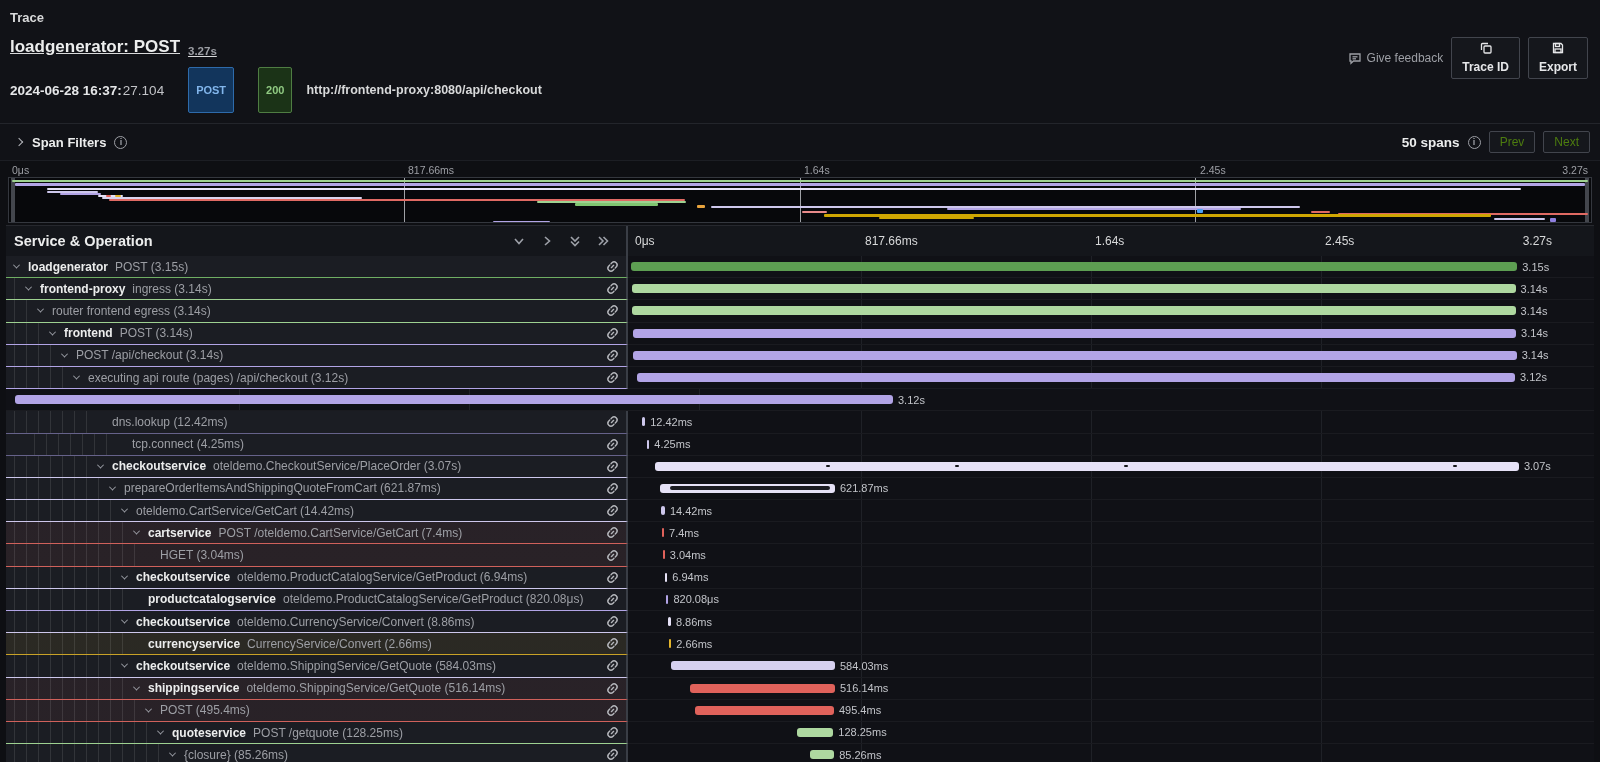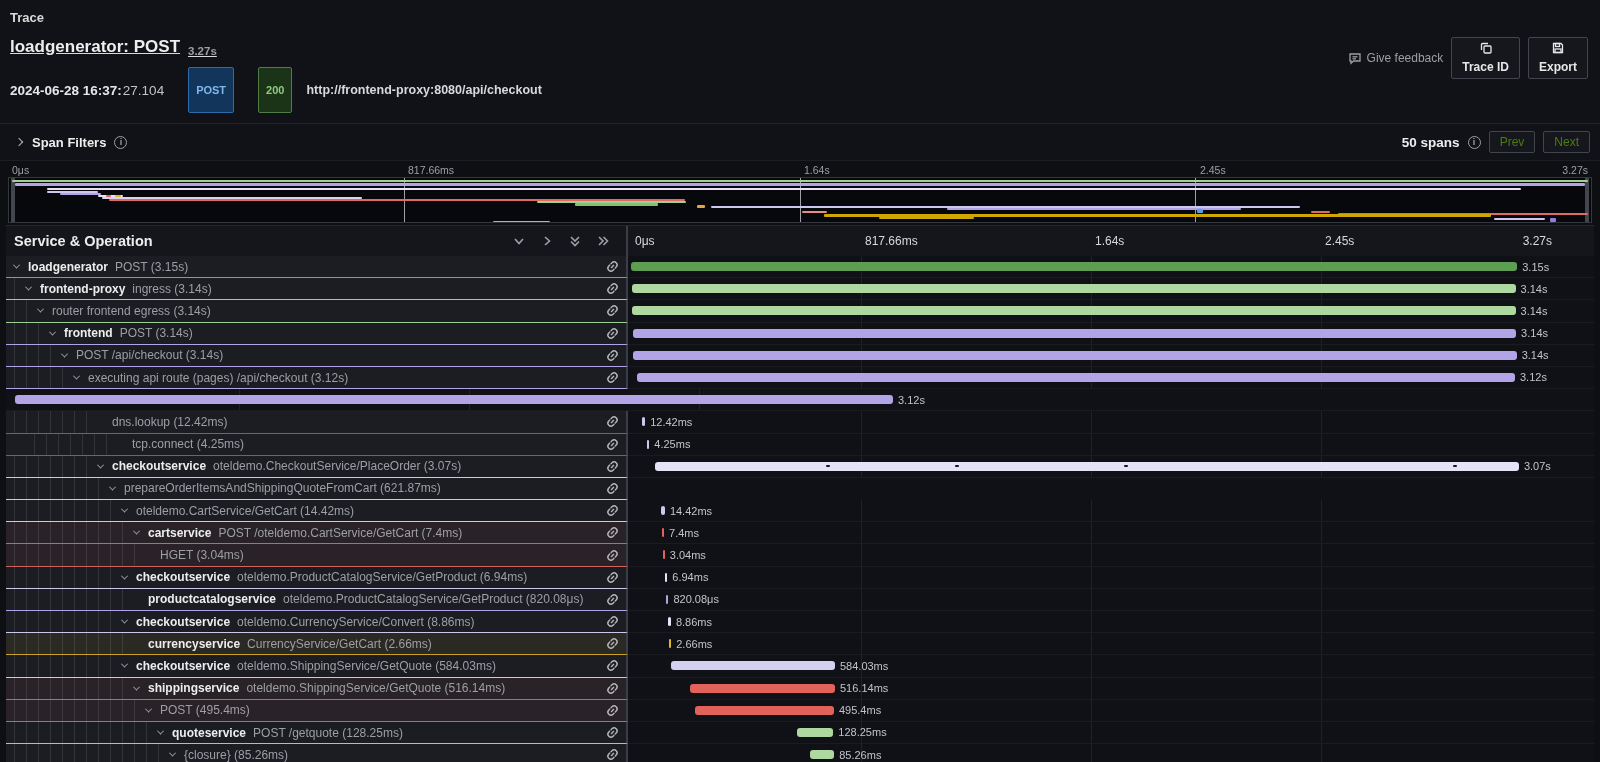--- a/index.html
+++ b/index.html
@@ -417,20 +417,26 @@
             </span>
             <span class="op">prepareOrderItemsAndShippingQuoteFromCart (621.87ms)</span>
             <span class="rowlink">
               <svg width="13" height="13" viewBox="0 0 13 13" fill="none" stroke="#b4b6bb" stroke-width="1.4" stroke-linecap="round">
     <path d="M5.6 3.5 H4.3 A3 3 0 0 0 4.3 9.5 H5.6"></path>
     <path d="M7.4 3.5 H8.7 A3 3 0 0 1 8.7 9.5 H7.4"></path>
     <line x1="4.9" y1="6.5" x2="8.1" y2="6.5"></line>
   </svg>
             </span>
           </div>
+          <div class="cell-r">
+            <div class="bar" style="left: 31.9786px; width: 174.96px; background: rgb(230, 226, 247);">
+              <div class="inner"></div>
+            </div>
+            <span class="durlab" style="left: 211.939px;">621.87ms</span>
+          </div>
         </div>
         <div class="mrow row">
           <div class="cell-l" style="border-bottom-color: rgb(205, 199, 236);">
             <div class="guides" style="width: 108px;"></div>
             <span class="chev">
               <i></i>
             </span>
             <span class="op">oteldemo.CartService/GetCart (14.42ms)</span>
             <span class="rowlink">
               <svg width="13" height="13" viewBox="0 0 13 13" fill="none" stroke="#b4b6bb" stroke-width="1.4" stroke-linecap="round">
@@ -543,21 +549,21 @@
           <div class="cell-r">
             <div class="bar" style="left: 40.419px; width: 2.49272px; background: rgb(230, 226, 247);"></div>
             <span class="durlab" style="left: 47.9117px;">8.86ms</span>
           </div>
         </div>
         <div class="mrow row">
           <div class="cell-l" style="border-bottom-color: rgb(201, 162, 39); background: linear-gradient(rgba(227, 181, 44, 0.08), rgba(227, 181, 44, 0.08)), rgb(27, 29, 35);">
             <div class="guides" style="width: 120px;"></div>
             <span class="chev"></span>
             <span class="svc">currencyservice</span>
-            <span class="op">CurrencyService/GetCart (2.66ms)</span>
+            <span class="op">CurrencyService/Convert (2.66ms)</span>
             <span class="rowlink">
               <svg width="13" height="13" viewBox="0 0 13 13" fill="none" stroke="#b4b6bb" stroke-width="1.4" stroke-linecap="round">
     <path d="M5.6 3.5 H4.3 A3 3 0 0 0 4.3 9.5 H5.6"></path>
     <path d="M7.4 3.5 H8.7 A3 3 0 0 1 8.7 9.5 H7.4"></path>
     <line x1="4.9" y1="6.5" x2="8.1" y2="6.5"></line>
   </svg>
             </span>
           </div>
           <div class="cell-r">
             <div class="bar" style="left: 41.263px; width: 2px; background: rgb(227, 181, 44);"></div>

